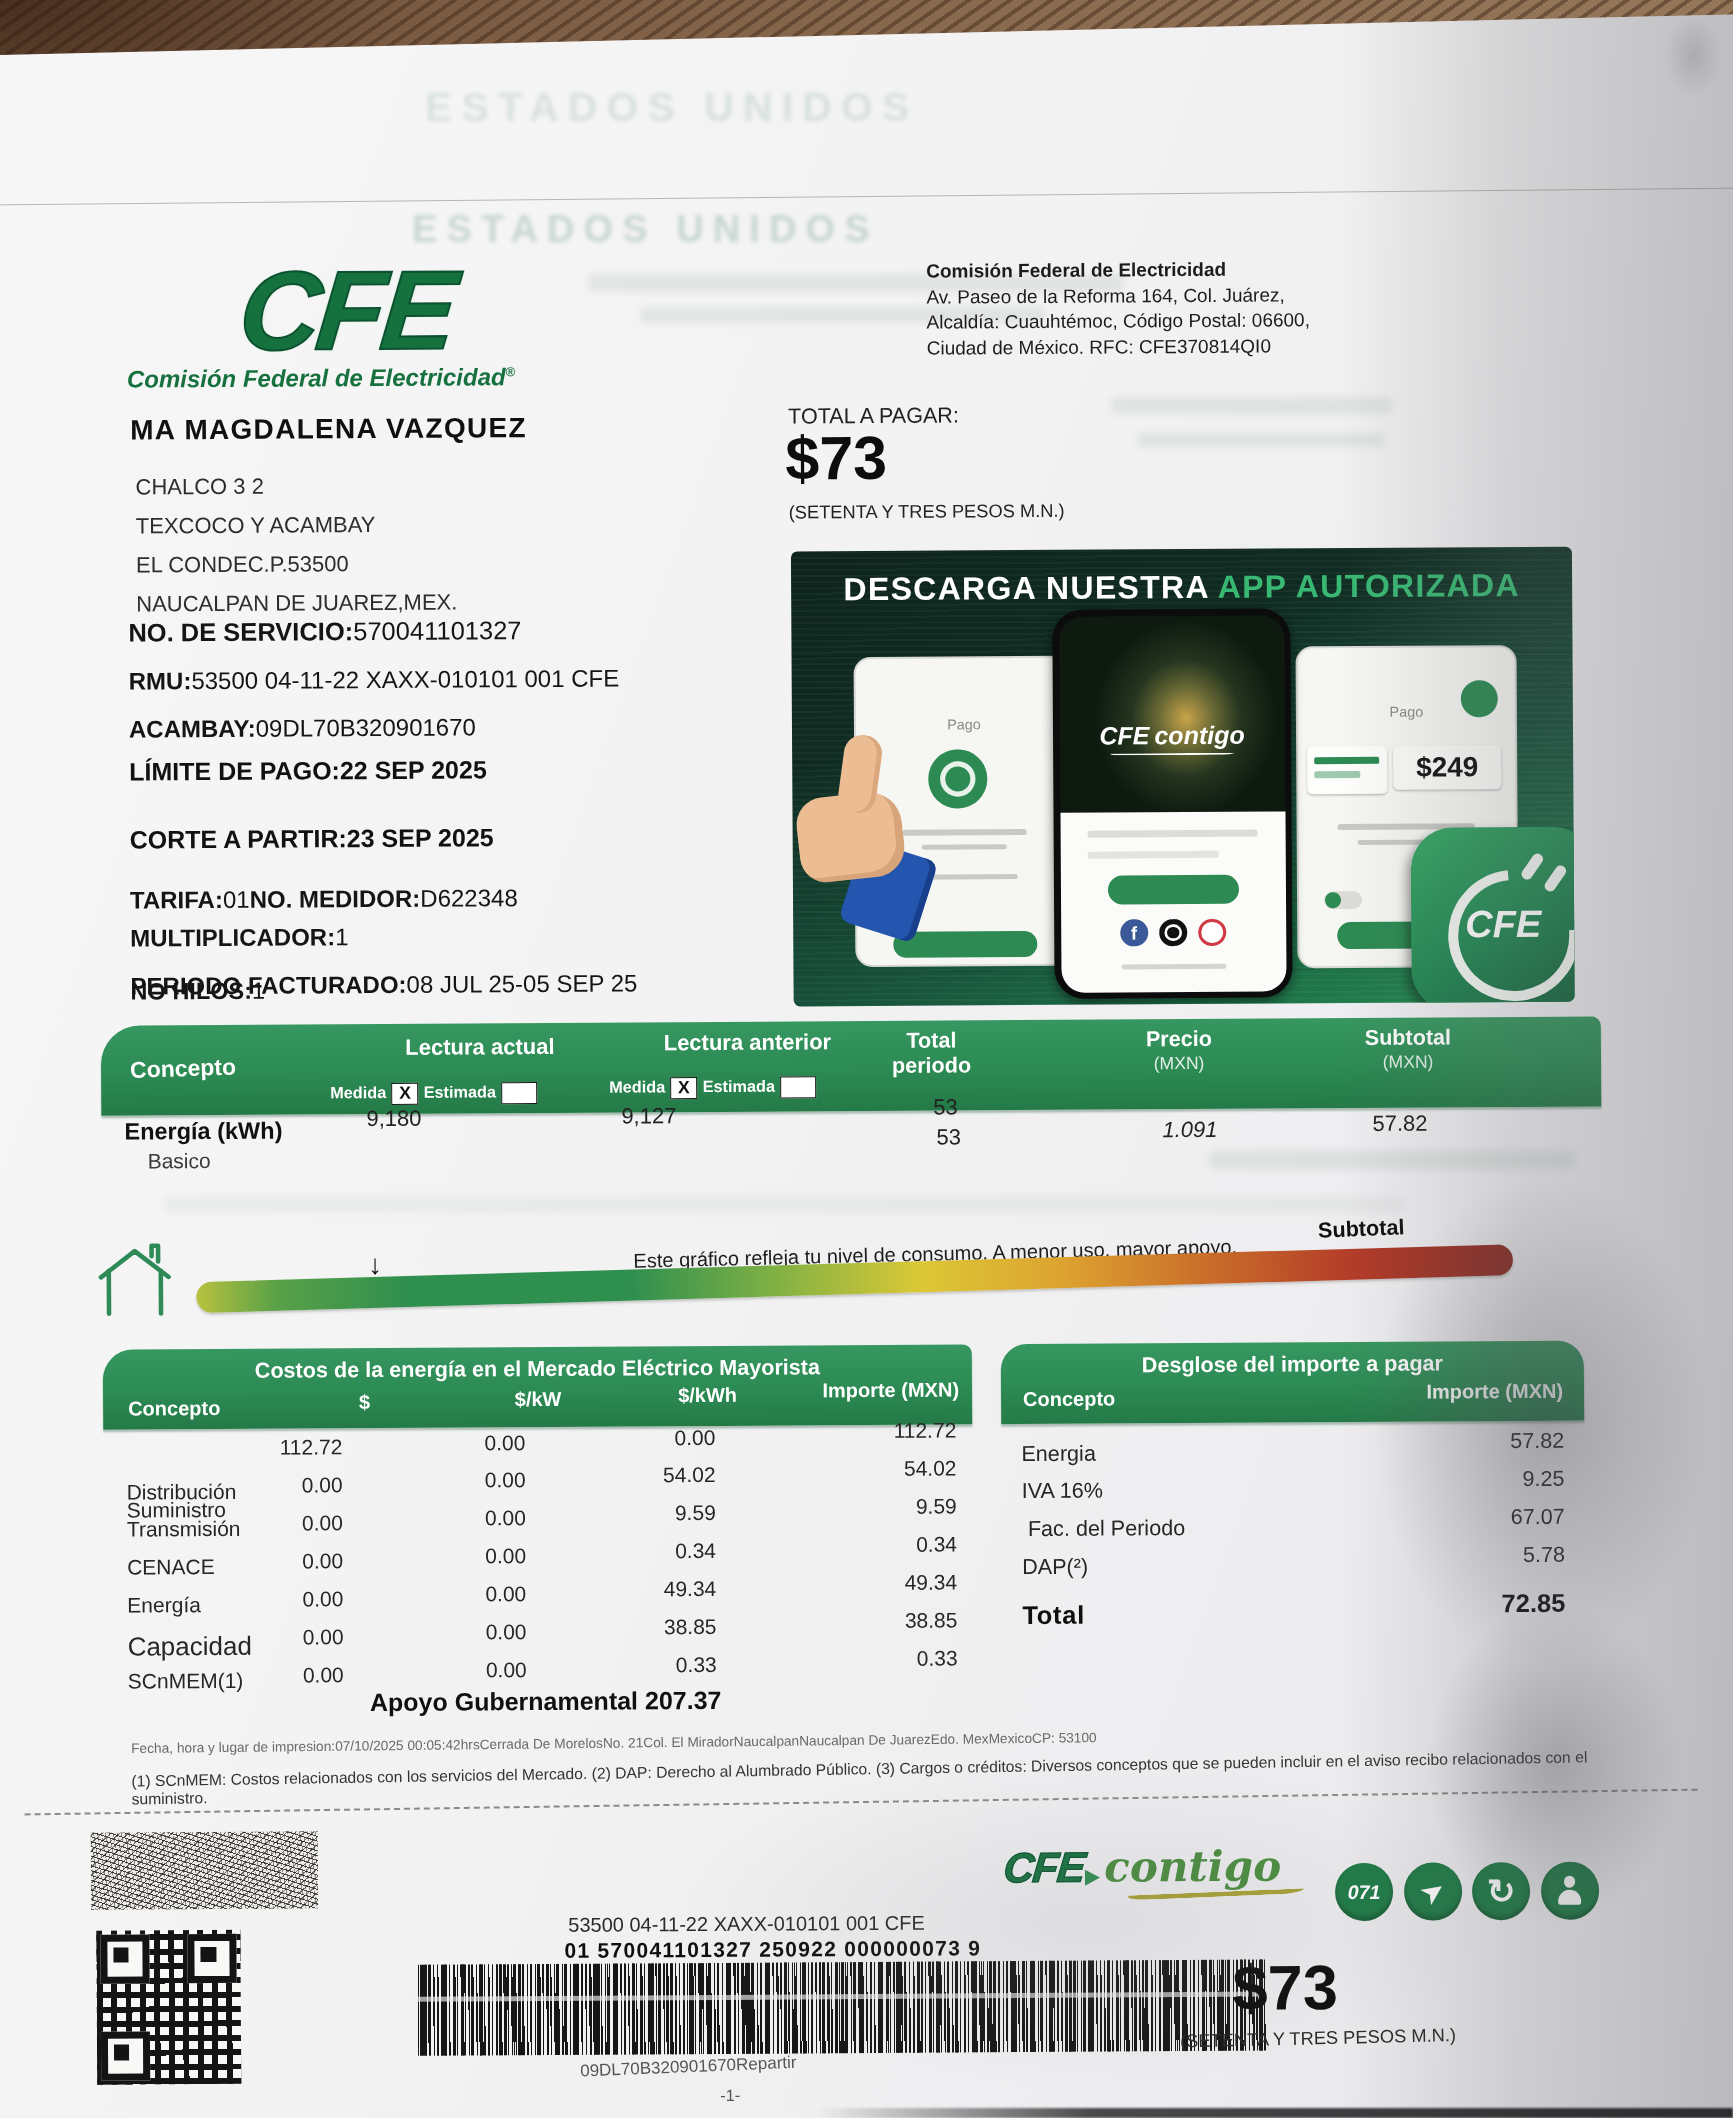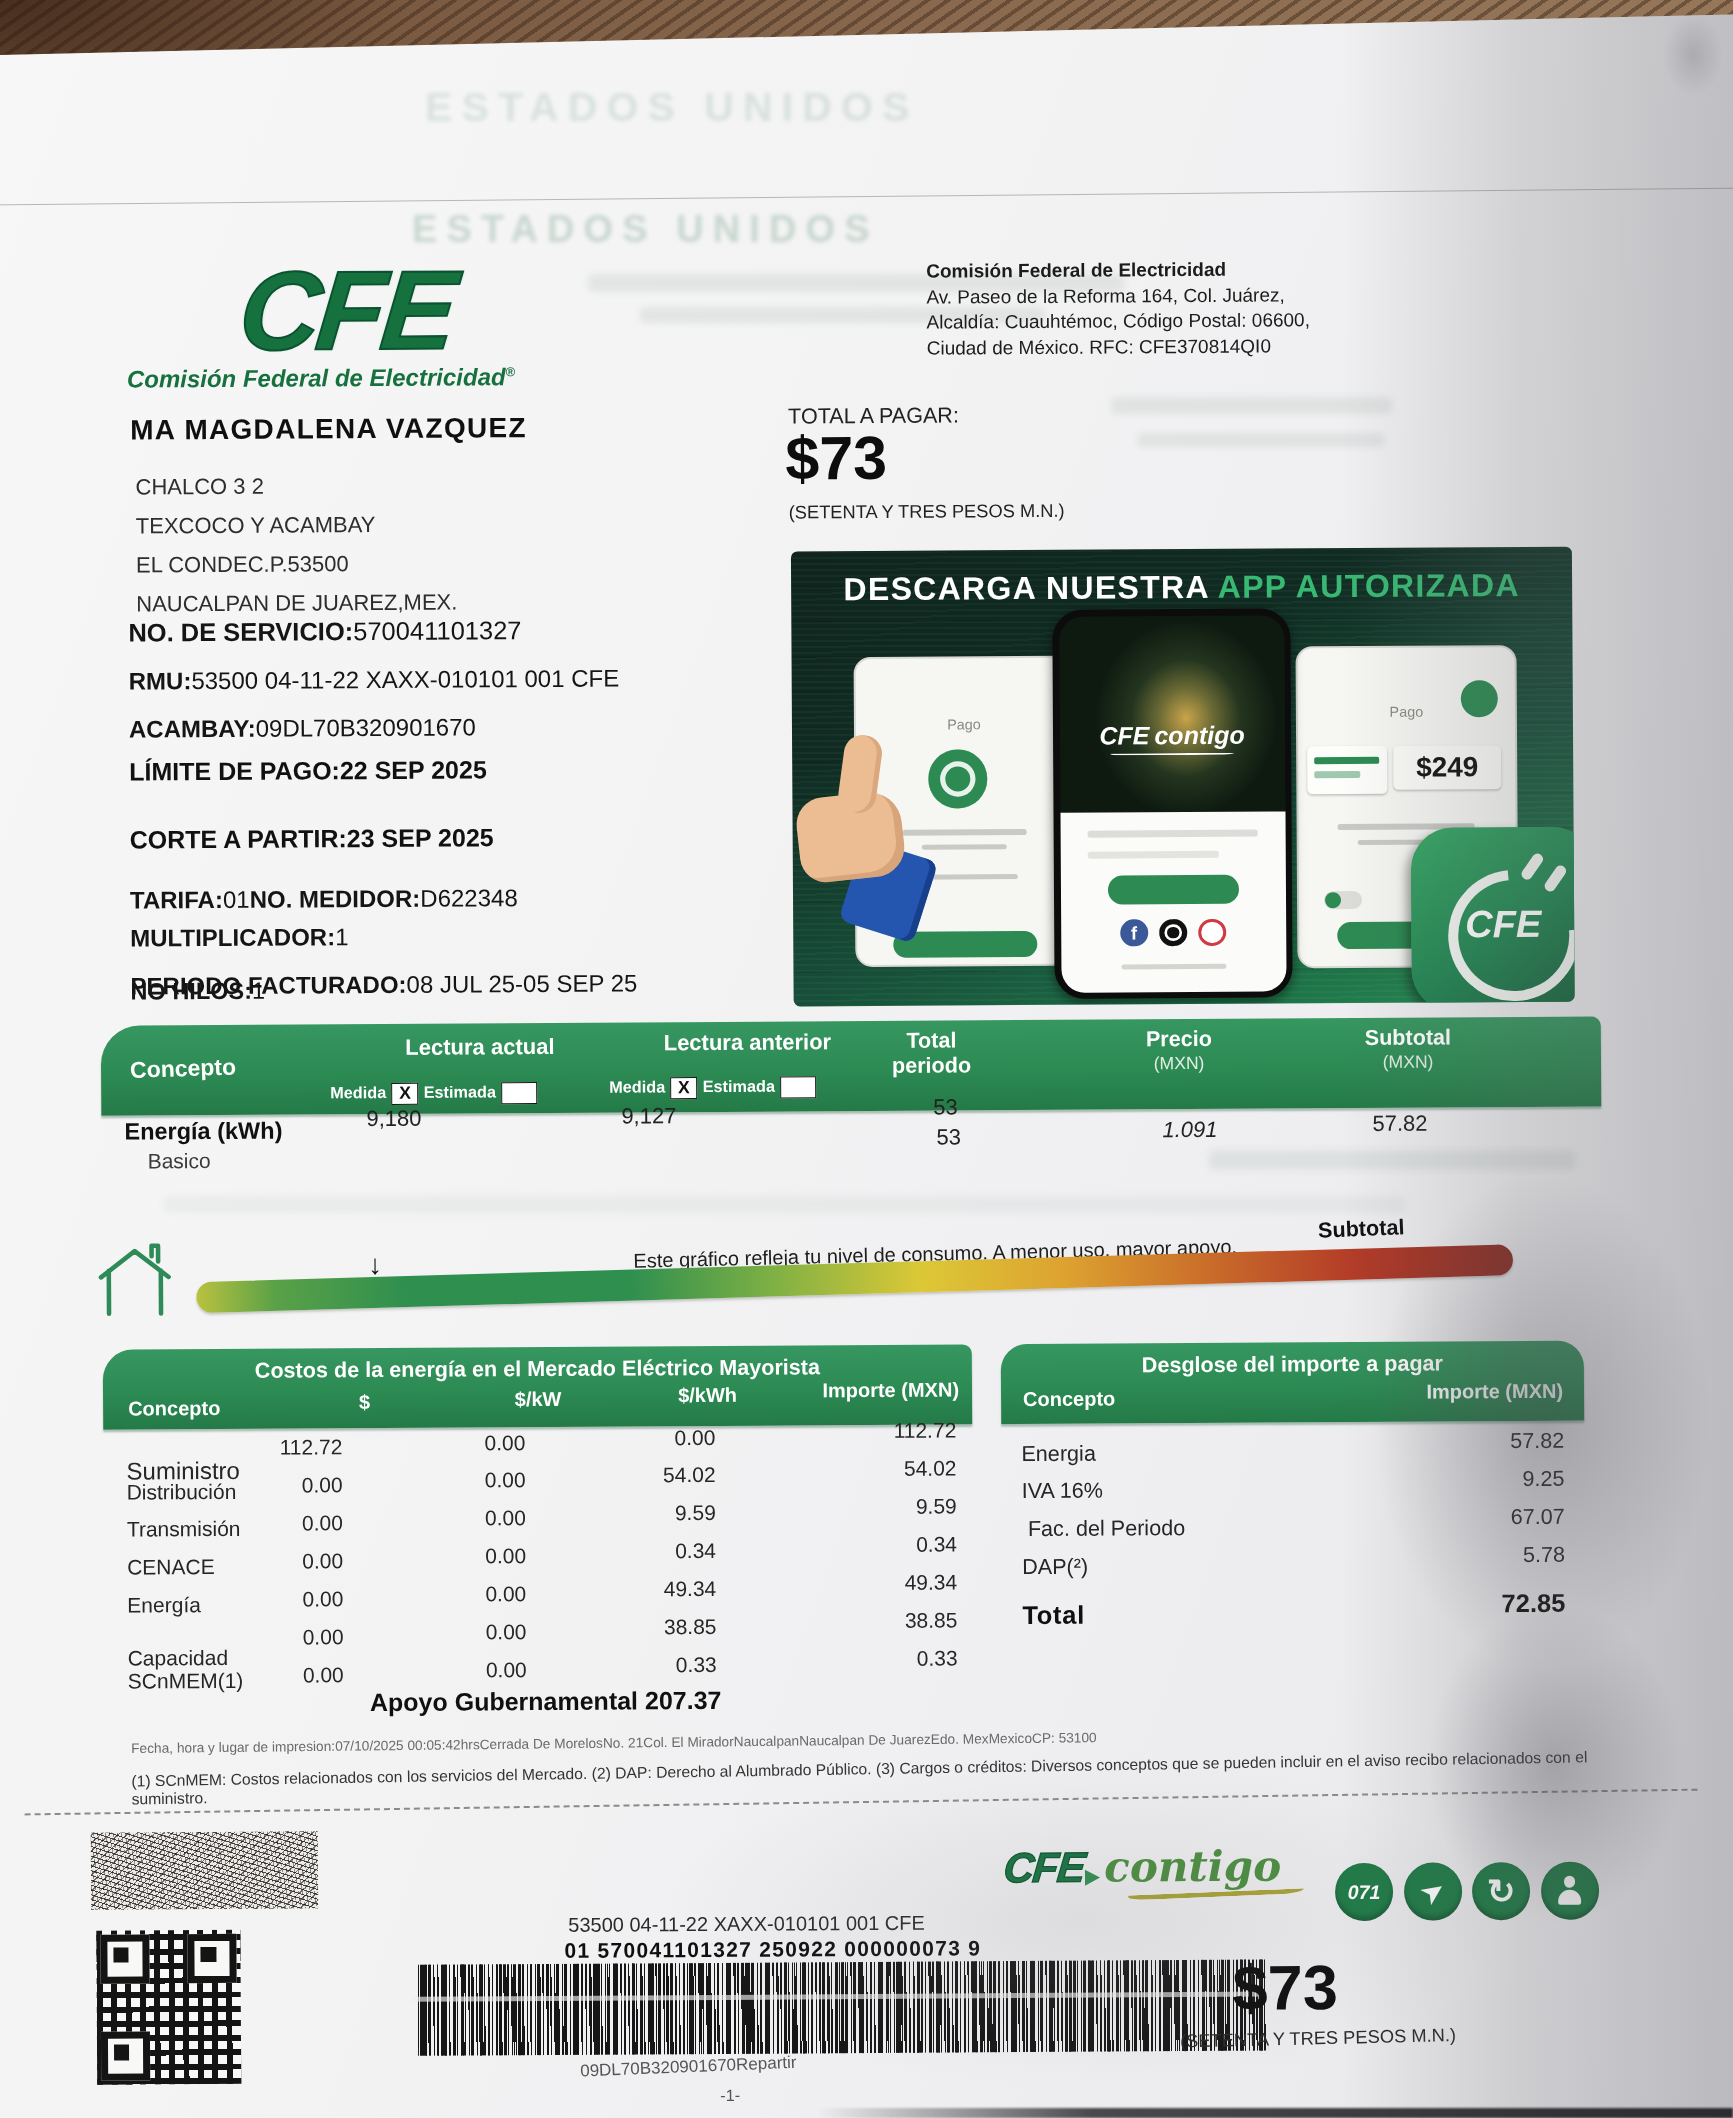--- a/index.html
+++ b/index.html
@@ -254,21 +254,21 @@
 
       <div class="abs band" style="left:101px;top:1345px;width:869px;height:80px;border-radius:30px 9.1px 0 0;">
         <div class="abs wh b" style="left:0;top:9.1px;width:100%;text-align:center;font-size:21.6px;">Costos de la energía en el Mercado Eléctrico Mayorista</div>
         <div class="abs wh b" style="left:25px;top:48px;font-size:20px;">Concepto</div>
         <div class="abs wh b" style="left:216px;top:43px;width:91px;text-align:center;font-size:20px;">$</div>
         <div class="abs wh b" style="left:386px;top:41px;width:98px;text-align:center;font-size:20px;">$/kW</div>
         <div class="abs wh b" style="left:552px;top:38px;width:105px;text-align:center;font-size:20px;">$/kWh</div>
         <div class="abs wh b" style="left:693px;top:34px;width:163px;text-align:right;font-size:20px;">Importe (MXN)</div>
       </div>
 
-      <div class="abs" style="left:124px;top:1453px;font-size:24px;color:#262626;">Suministro</div>
+      <div class="abs" style="left:124px;top:1494px;font-size:21px;color:#262626;">Suministro</div>
       <div class="abs" style="left:235px;top:1432px;width:105px;text-align:right;font-size:21px;color:#262626;">112.72</div>
       <div class="abs" style="left:418px;top:1429px;width:105px;text-align:right;font-size:21px;color:#262626;">0.00</div>
       <div class="abs" style="left:608px;top:1425px;width:105px;text-align:right;font-size:21px;color:#262626;">0.00</div>
       <div class="abs" style="left:836px;top:1419px;width:118px;text-align:right;font-size:21px;color:#262626;">112.72</div>
 
       <div class="abs" style="left:124px;top:1476px;font-size:21px;color:#262626;">Distribución</div>
       <div class="abs" style="left:235px;top:1470px;width:105px;text-align:right;font-size:21px;color:#262626;">0.00</div>
       <div class="abs" style="left:418px;top:1466px;width:105px;text-align:right;font-size:21px;color:#262626;">0.00</div>
       <div class="abs" style="left:608px;top:1462px;width:105px;text-align:right;font-size:21px;color:#262626;">54.02</div>
       <div class="abs" style="left:836px;top:1457px;width:118px;text-align:right;font-size:21px;color:#262626;">54.02</div>
@@ -284,21 +284,21 @@
       <div class="abs" style="left:418px;top:1542px;width:105px;text-align:right;font-size:21px;color:#262626;">0.00</div>
       <div class="abs" style="left:608px;top:1538px;width:105px;text-align:right;font-size:21px;color:#262626;">0.34</div>
       <div class="abs" style="left:836px;top:1533px;width:118px;text-align:right;font-size:21px;color:#262626;">0.34</div>
 
       <div class="abs" style="left:124px;top:1589px;font-size:21px;color:#262626;">Energía</div>
       <div class="abs" style="left:235px;top:1584px;width:105px;text-align:right;font-size:21px;color:#262626;">0.00</div>
       <div class="abs" style="left:418px;top:1580px;width:105px;text-align:right;font-size:21px;color:#262626;">0.00</div>
       <div class="abs" style="left:608px;top:1576px;width:105px;text-align:right;font-size:21px;color:#262626;">49.34</div>
       <div class="abs" style="left:836px;top:1571px;width:118px;text-align:right;font-size:21px;color:#262626;">49.34</div>
 
-      <div class="abs" style="left:124px;top:1627px;font-size:21px;color:#262626;margin-top:15px;">Capacidad</div>
+      <div class="abs" style="left:124px;top:1627px;font-size:26px;color:#262626;">Capacidad</div>
       <div class="abs" style="left:235px;top:1622px;width:105px;text-align:right;font-size:21px;color:#262626;">0.00</div>
       <div class="abs" style="left:418px;top:1618px;width:105px;text-align:right;font-size:21px;color:#262626;">0.00</div>
       <div class="abs" style="left:608px;top:1614px;width:105px;text-align:right;font-size:21px;color:#262626;">38.85</div>
       <div class="abs" style="left:836px;top:1609px;width:118px;text-align:right;font-size:21px;color:#262626;">38.85</div>
 
       <div class="abs" style="left:124px;top:1665px;font-size:21px;color:#262626;">SCnMEM(1)</div>
       <div class="abs" style="left:235px;top:1660px;width:105px;text-align:right;font-size:21px;color:#262626;">0.00</div>
       <div class="abs" style="left:418px;top:1656px;width:105px;text-align:right;font-size:21px;color:#262626;">0.00</div>
       <div class="abs" style="left:608px;top:1652px;width:105px;text-align:right;font-size:21px;color:#262626;">0.33</div>
       <div class="abs" style="left:836px;top:1647px;width:118px;text-align:right;font-size:21px;color:#262626;">0.33</div>

